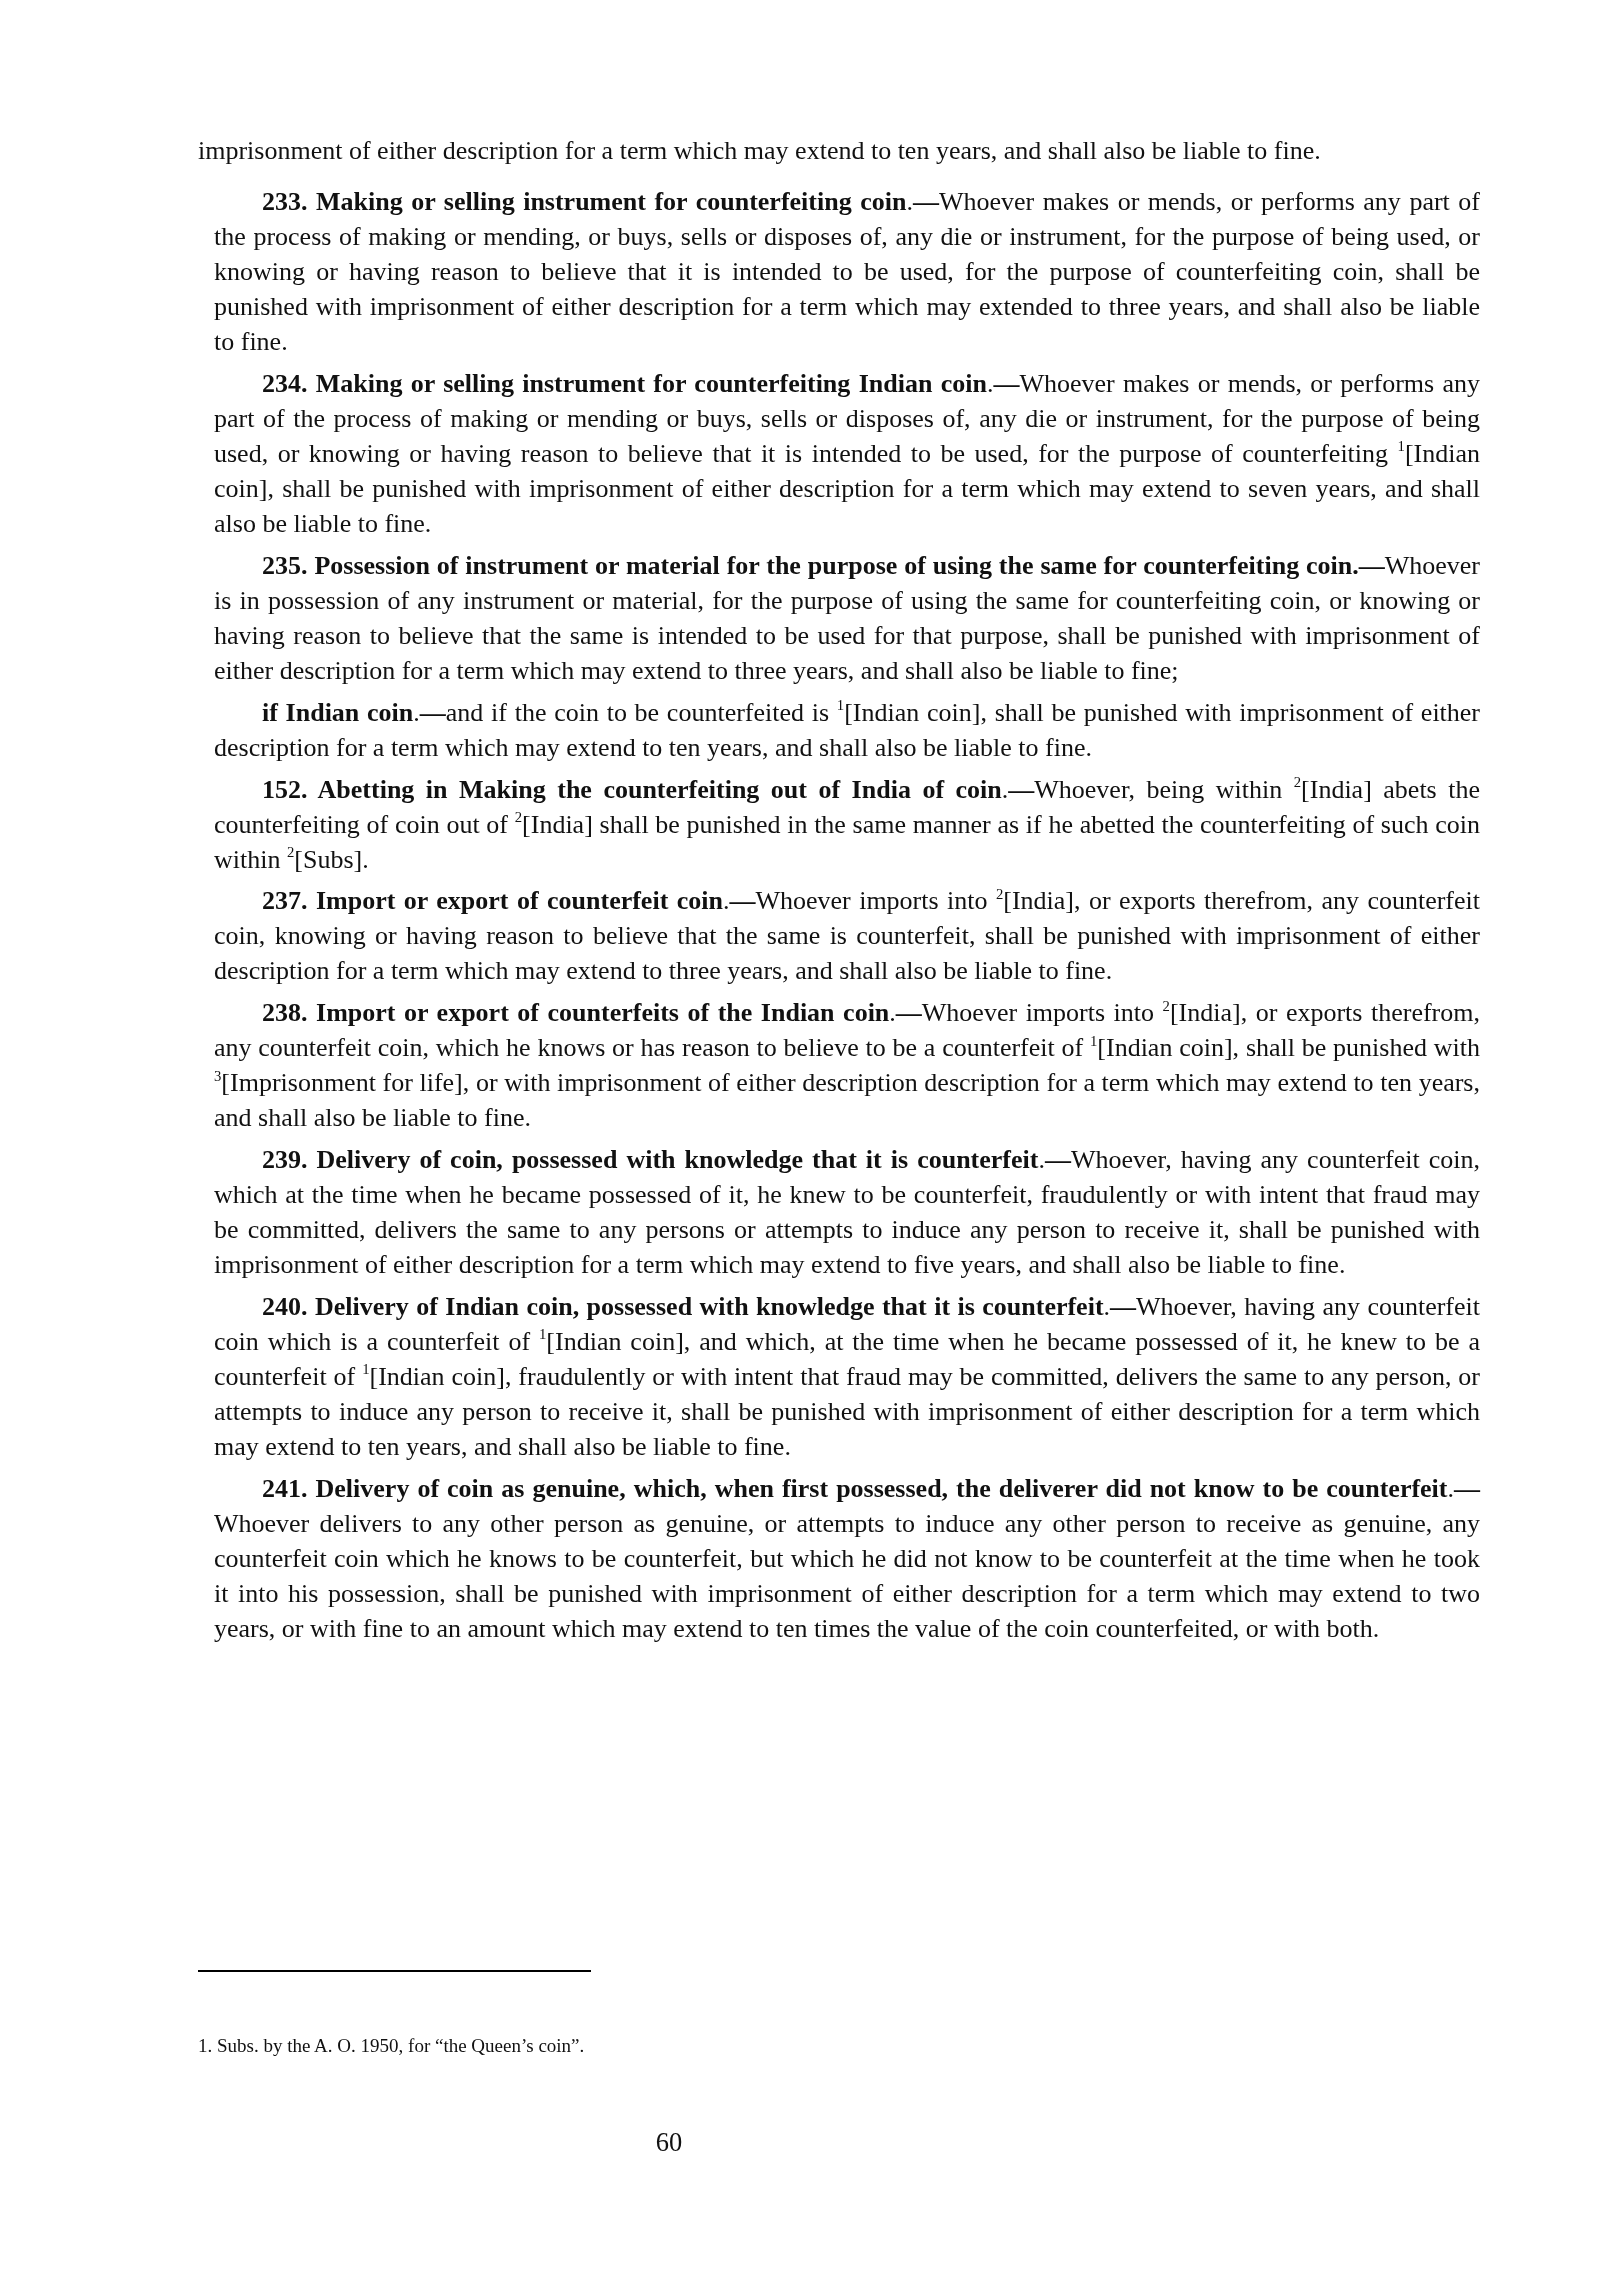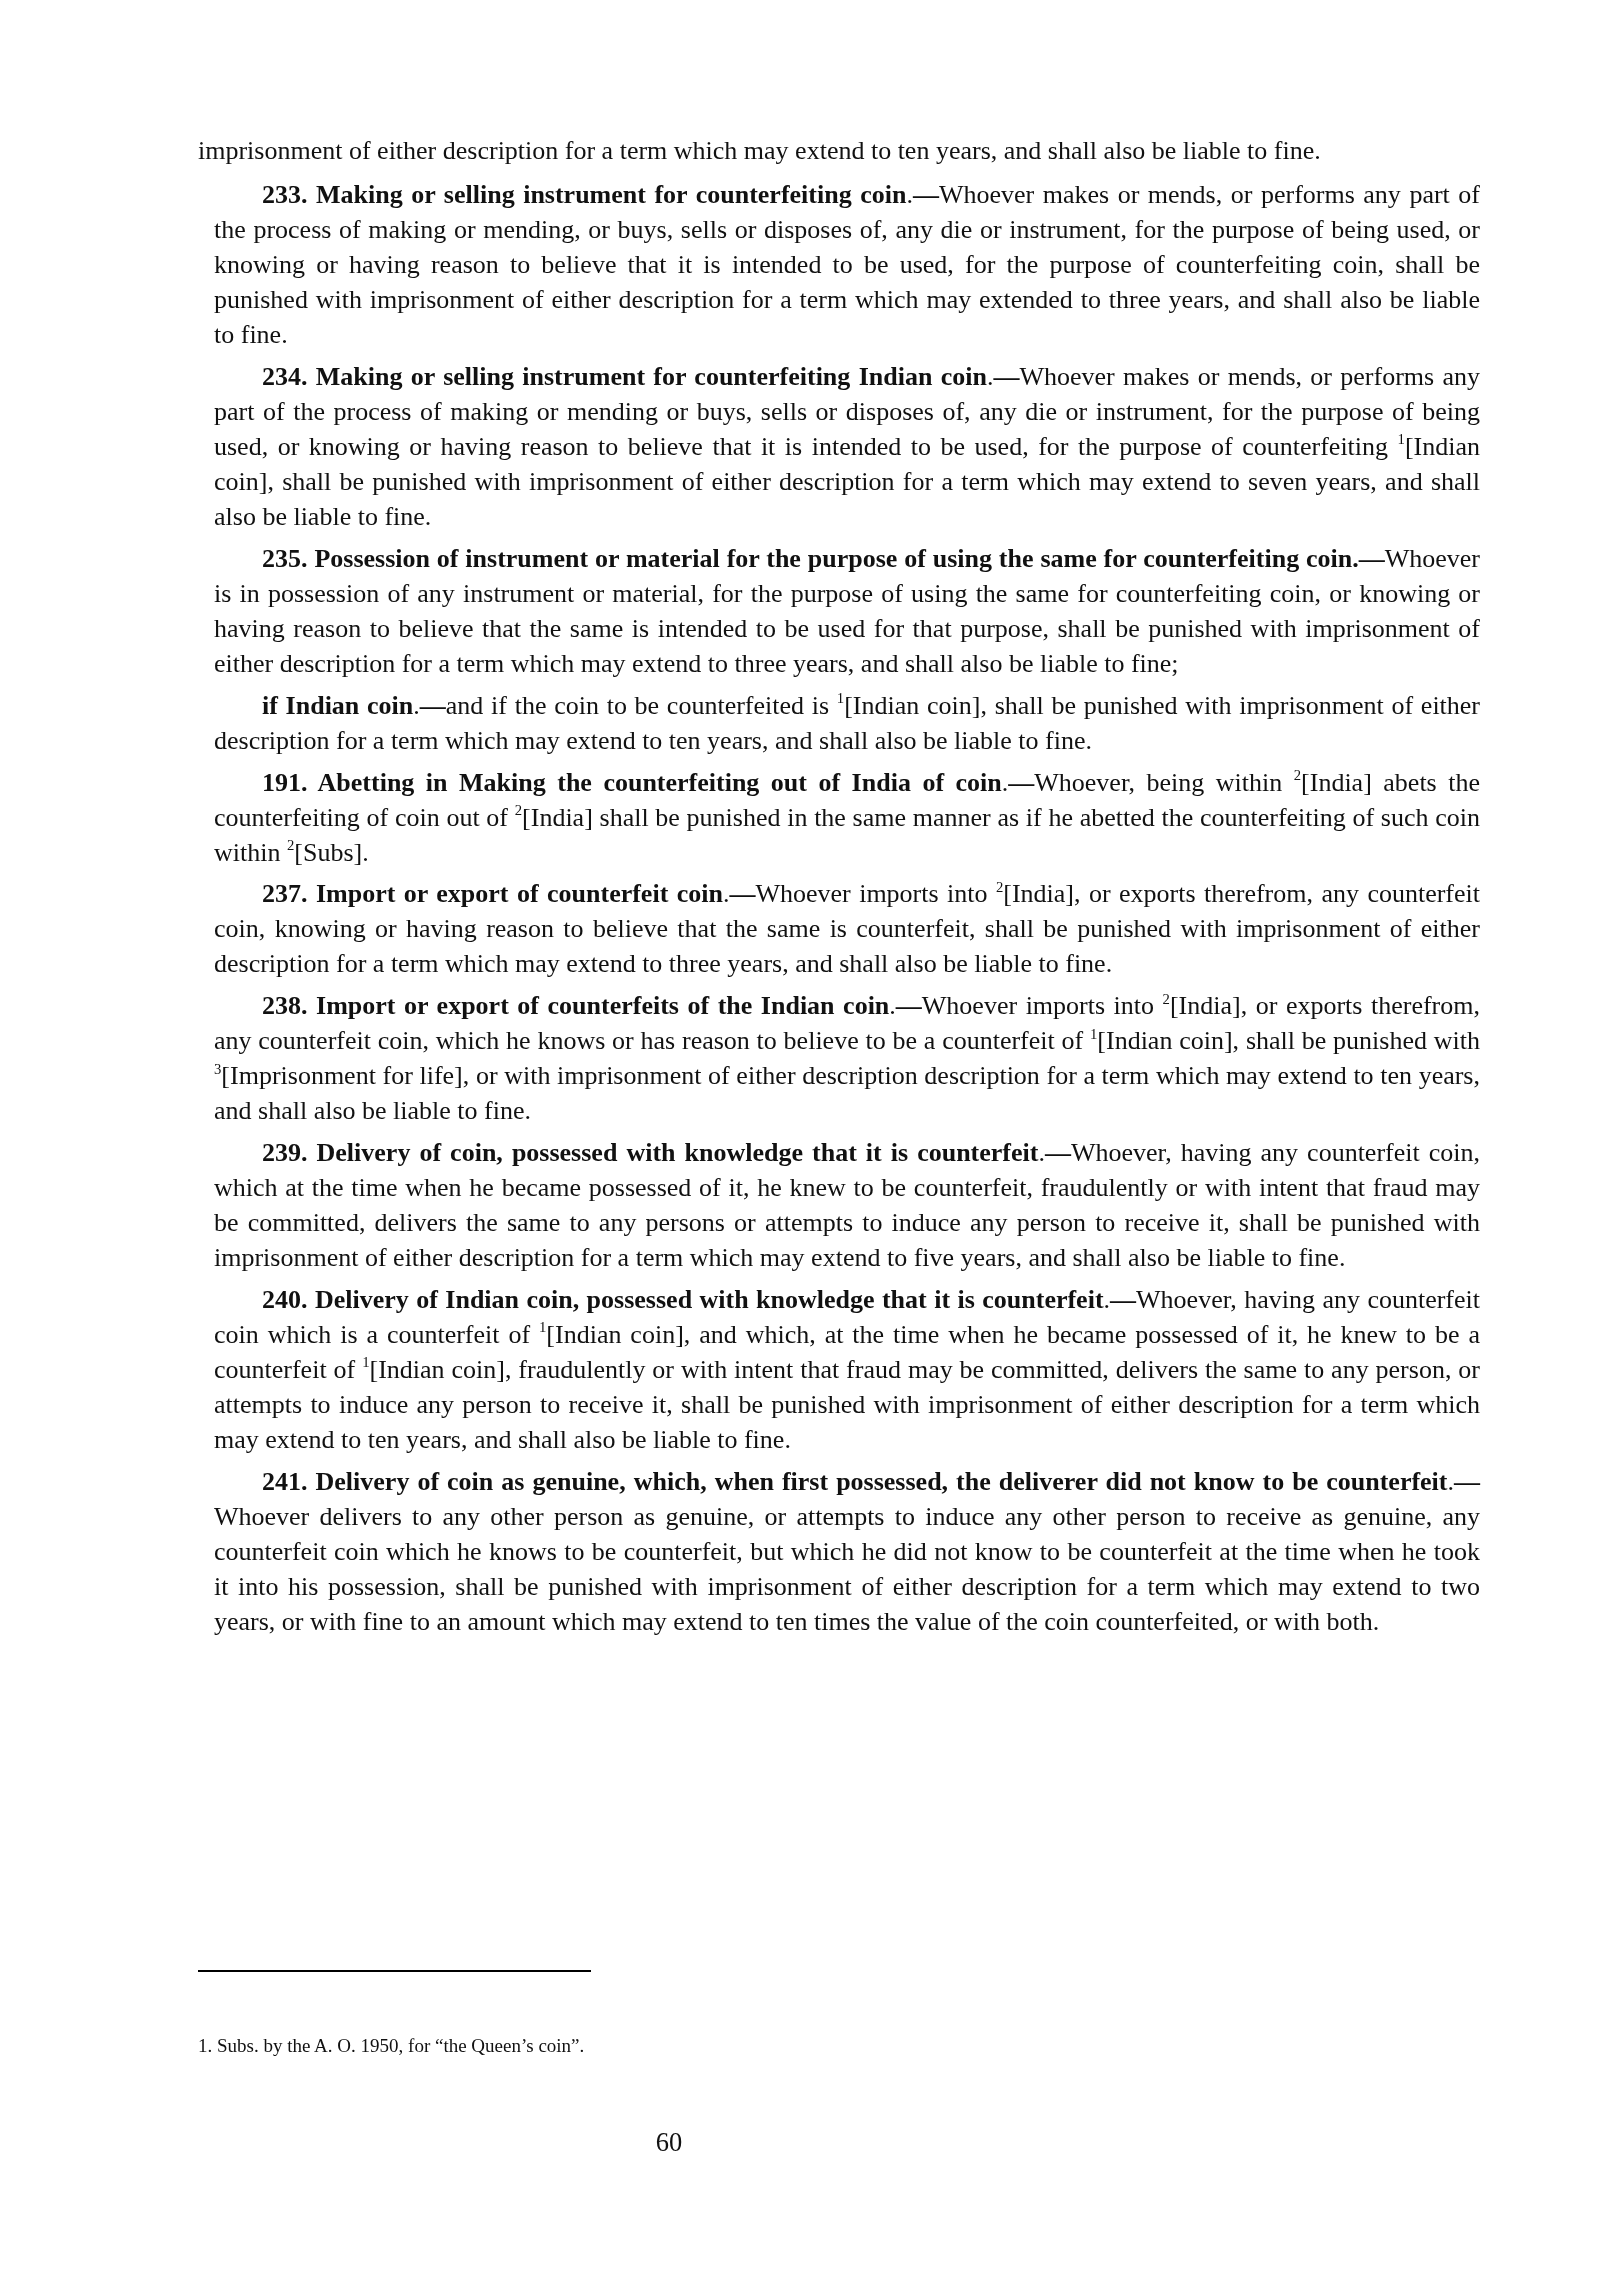--- a/index.html
+++ b/index.html
@@ -4,21 +4,21 @@
 <style>
   html, body { margin: 0; padding: 0; background: #ffffff; }
   body { width: 1621px; height: 2293px; position: relative; overflow: hidden; }
   .page {
     position: absolute; left: 198px; top: 133px; width: 1282px;
     font-family: "Liberation Serif", serif; font-size: 26px; line-height: 35px;
     color: #111111; text-align: justify;
   }
   p { margin: 0 0 6.9px 0; }
   p.indent { text-indent: 48px; margin-left: 16px; }
-  p.first { margin-bottom: 9px; }
+  p.first { margin-bottom: 16px; }
   b { font-weight: bold; }
   sup { font-size: 14.7px; line-height: 0; vertical-align: super; position: relative; top: -1px; }
   .footnote-rule {
     position: absolute; left: 198px; top: 1970px; width: 393px; height: 0;
     border-top: 2px solid #000000;
   }
   .footnotes {
     position: absolute; left: 198px; top: 1988px; width: 1294px;
     font-family: "Liberation Serif", serif; font-size: 19px; line-height: 28px; color: #111111; margin-top: 44px;
   }
@@ -44,21 +44,21 @@
   </p>
 
   <p class="indent">
     <b><span>235.</span> <span>Possession of instrument or material for the purpose of using the same for counterfeiting coin.</span><span>—</span></b><span>Whoever is in possession of any instrument or material, for the purpose of using the same for counterfeiting coin, or knowing or having reason to believe that the same is intended to be used for that purpose, shall be punished with imprisonment of either description for a term which may extend to three years, and shall also be liable to fine;</span>
   </p>
   <p class="indent">
     <b>if Indian coin</b><span>.</span><b>—</b><span>and if the coin to be counterfeited is </span><sup>1</sup><span>[Indian coin], shall be punished with imprisonment of either description for a term which may extend to ten years, and shall also be liable to fine.</span>
   </p>
 
   <p class="indent">
-    <b><span>191.</span> <span>Abetting in Making the counterfeiting out of India of coin</span></b><span>.</span><b>—</b><span>Whoever, being within </span><sup>2</sup><span>[India] abets the counterfeiting of coin out of </span><sup>2</sup><span>[India] shall be punished in the same manner as if he abetted the counterfeiting of such coin within </span><sup>2</sup><span>[Subs].</span>
+    <b><span>152.</span> <span>Abetting in Making the counterfeiting out of India of coin</span></b><span>.</span><b>—</b><span>Whoever, being within </span><sup>2</sup><span>[India] abets the counterfeiting of coin out of </span><sup>2</sup><span>[India] shall be punished in the same manner as if he abetted the counterfeiting of such coin within </span><sup>2</sup><span>[Subs].</span>
   </p>
 
   <p class="indent">
     <b><span>237.</span> <span>Import or export of counterfeit coin</span></b><span>.</span><b>—</b><span>Whoever imports into </span><sup>2</sup><span>[India], or exports therefrom, any counterfeit coin, knowing or having reason to believe that the same is counterfeit, shall be punished with imprisonment of either description for a term which may extend to three years, and shall also be liable to fine.</span>
   </p>
 
   <p class="indent">
     <b><span>238.</span> <span>Import or export of counterfeits of the Indian coin</span></b><span>.</span><b>—</b><span>Whoever imports into </span><sup>2</sup><span>[India], or exports therefrom, any counterfeit coin, which he knows or has reason to believe to be a counterfeit of </span><sup>1</sup><span>[Indian coin], shall be punished with </span><sup>3</sup><span>[Imprisonment for life], or with imprisonment of either description description for a term which may extend to ten years, and shall also be liable to fine.</span>
   </p>
 

